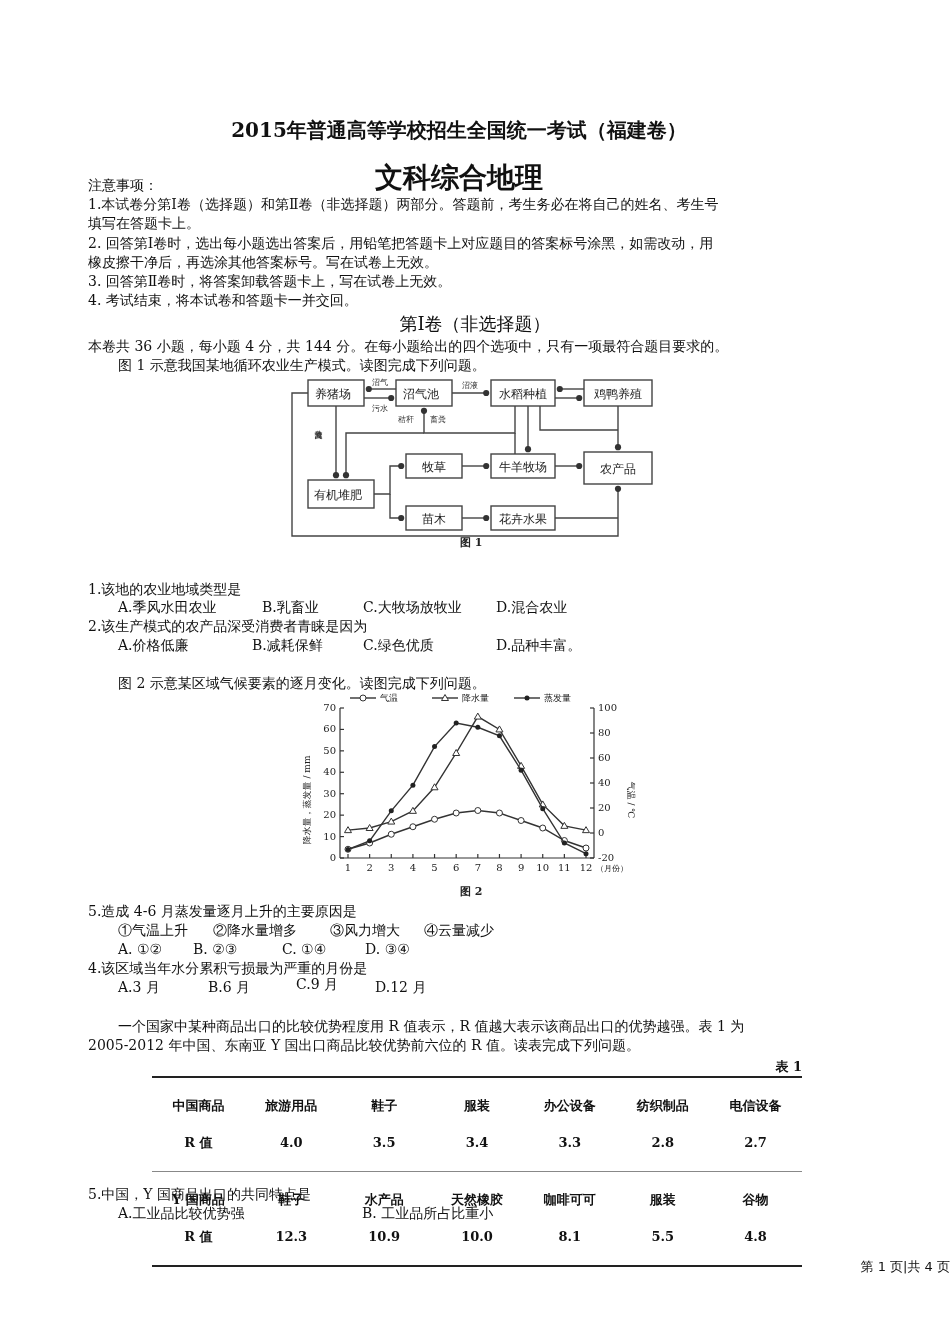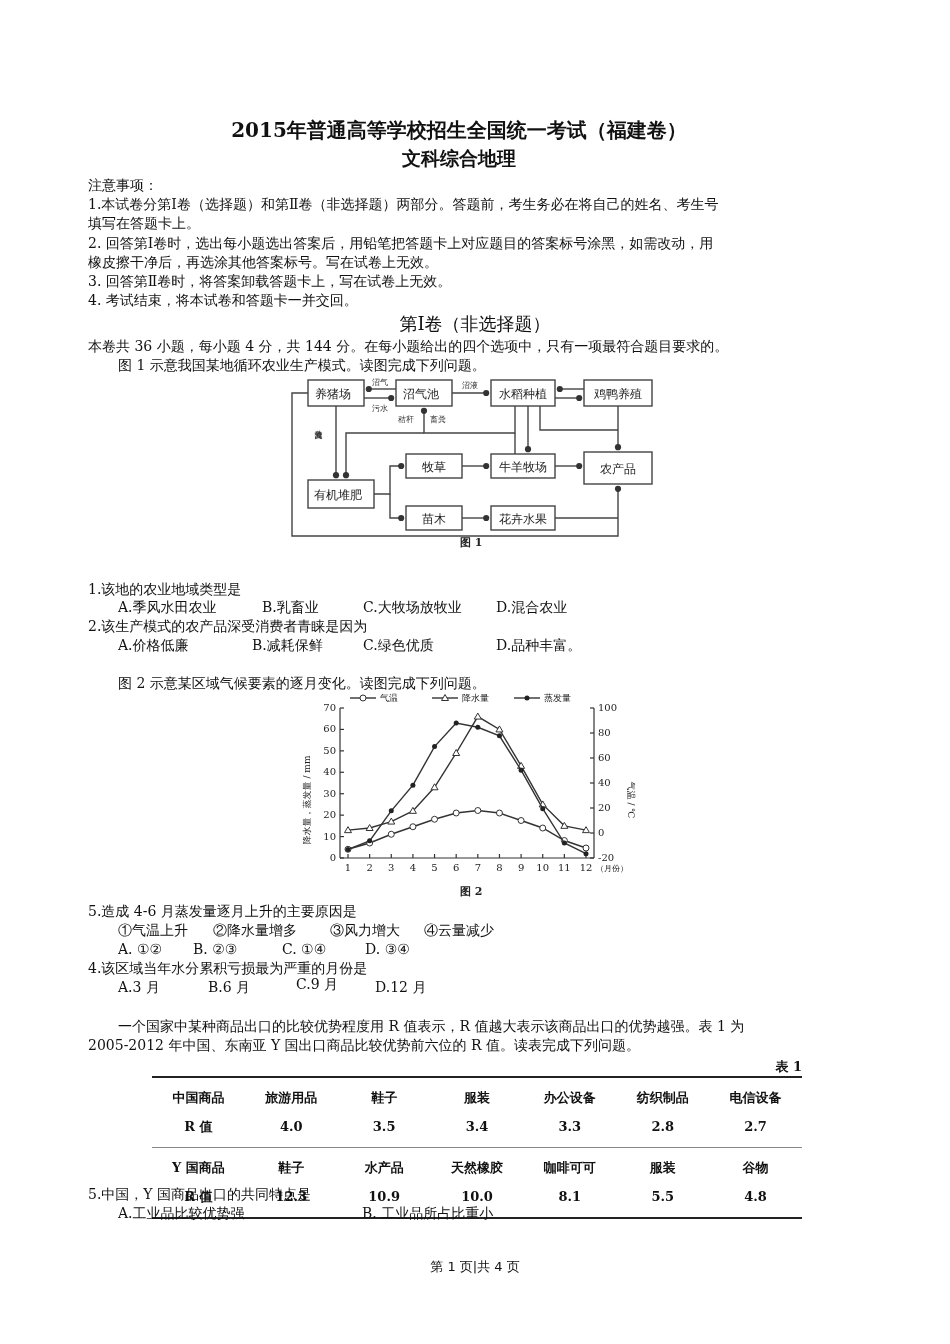--- a/index.html
+++ b/index.html
@@ -1,32 +1,32 @@
 <!DOCTYPE html>
 <html><head>
 <meta charset="utf-8">
 <style>
   html, body { margin: 0; padding: 0; background: #ffffff; }
   body { width: 950px; height: 1344px; position: relative; font-family: "DejaVu Serif", "Liberation Serif", serif; color: #111; }
   .page { position: absolute; left: 0; top: 0; width: 950px; height: 1344px; }
   .title { position: absolute; left: 0; width: 918px; text-align: center; font-weight: bold; font-family: "DejaVu Serif", serif; }
   .t1 { top: 117px; font-size: 20px; }
-  .t2 { top: 146px; font-size: 19px; }
+  .t2 { top: 159px; font-size: 28px; }
   .line { position: absolute; left: 88px; font-size: 14px; line-height: 18px; white-space: nowrap; }
   .indent1 { left: 118px; }
   .sec-title { position: absolute; left: 0; width: 950px; text-align: center; top: 312px; font-size: 18px; }
   .diagram { position: absolute; left: 288px; top: 376px; width: 376px; height: 172px; }
   .chart { position: absolute; left: 300px; top: 690px; width: 340px; height: 210px; }
   .table1 { position: absolute; left: 152px; top: 1058px; width: 650px; }
   .table1 .cap { text-align: right; font-size: 13px; font-weight: bold; height: 18px; }
   .table1 .rule-thick { border-top: 2px solid #222; }
   .table1 .rule-thin { border-top: 1px solid #888; }
-  .trow { display: flex; font-size: 13px; font-weight: bold; line-height: 18px; padding: 11px 0; }
+  .trow { display: flex; font-size: 13px; font-weight: bold; line-height: 18px; padding: 19px 0; }
   .trow .c { flex: 1; text-align: center; }
-  .footer { position: absolute; left: 0; width: 950px; top: 1258px; text-align: center; font-size: 13px; font-family: "DejaVu Sans", sans-serif; }
+  .footer { position: absolute; left: 0; width: 950px; top: 1258px; text-align: right; font-size: 13px; font-family: "DejaVu Sans", sans-serif; }
 </style>
 </head>
 <body>
 
 <div class="page">
 
   <div class="title t1">2015年普通高等学校招生全国统一考试（福建卷）</div>
   <div class="title t2">文科综合地理</div>
 
   <div class="line" style="top:176px">注意事项：</div>

